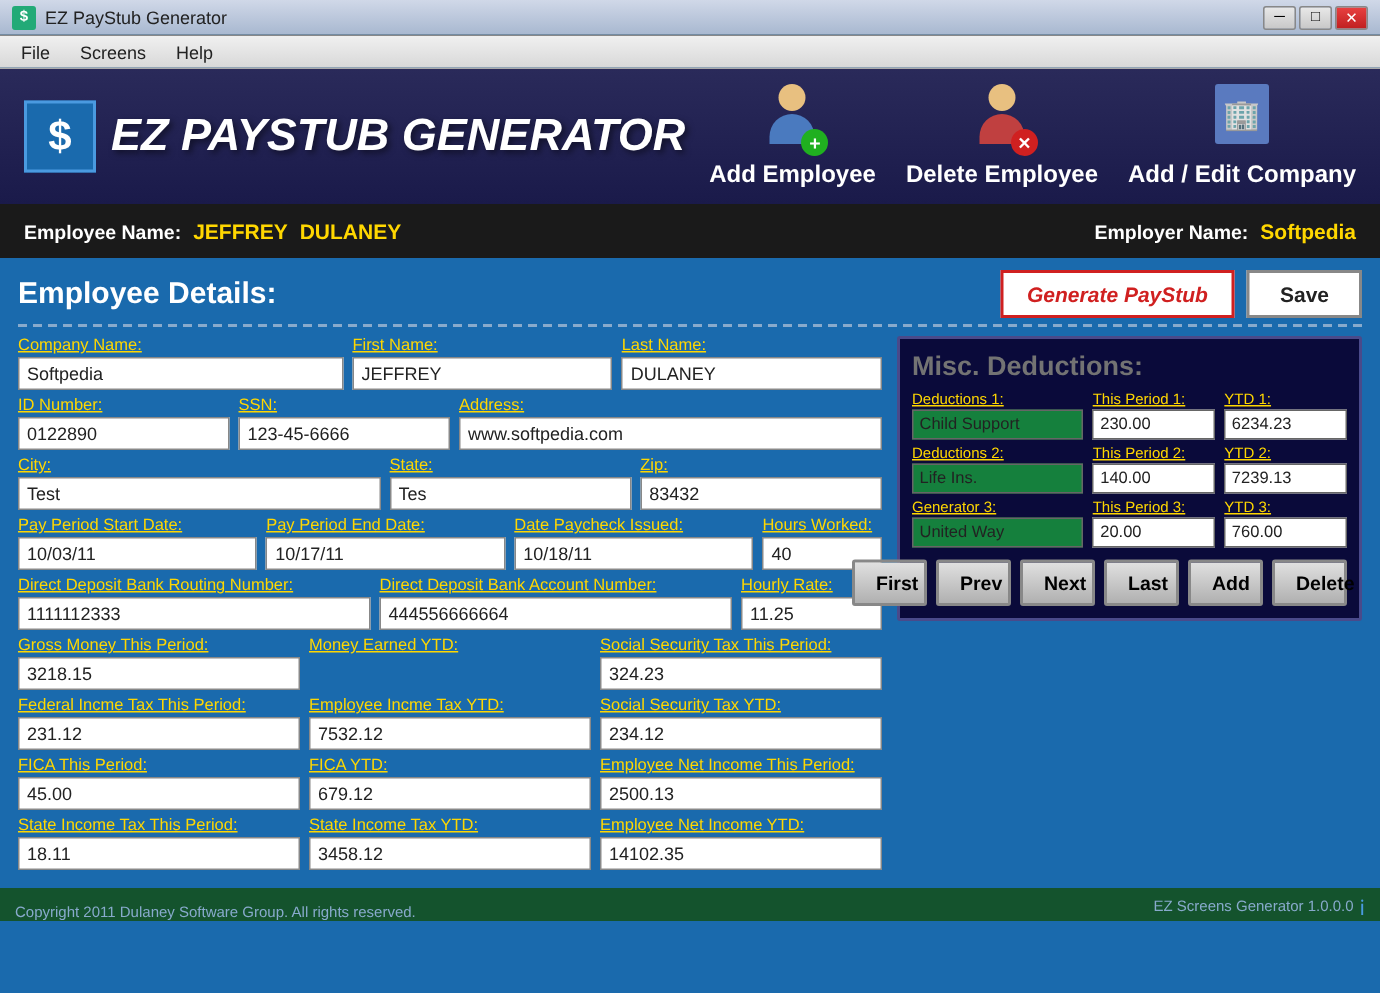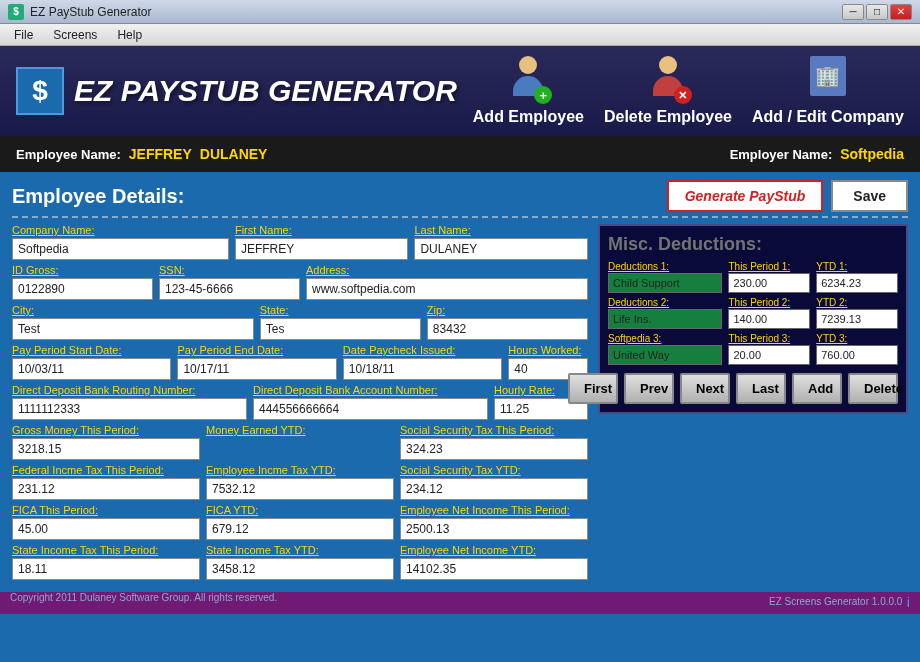--- a/index.html
+++ b/index.html
@@ -268,24 +268,24 @@
       font-size: 13px;
       font-weight: bold;
       cursor: pointer;
       border-radius: 2px;
       min-width: 50px;
       text-align: center;
     }
 
     
     .footer {
-      background: #701a75;
+      background: #14532d;
       height: 22px;
       display: flex;
-      align-items: flex-start;
+      align-items: flex-end;
       padding: 0 10px;
       justify-content: space-between;
     }
     .footer-text { color: #88aacc; font-size: 10px; }
     .footer-version { color: #88aacc; font-size: 10px; display: flex; align-items: center; gap: 4px; }
 
     .dashed-border {
       border-bottom: 2px dashed #88aacc;
       margin-bottom: 6px;
       padding-bottom: 4px;
@@ -381,21 +381,21 @@
           <input class="field-input" type="text" value="JEFFREY" style="">
         </div>
         <div class="field-group" style="flex:1.2;">
           <div class="field-label">Last Name:</div>
           <input class="field-input" type="text" value="DULANEY" style="">
         </div>
       </div>
 
       <div class="form-row">
         <div class="field-group" style="flex:1;">
-          <div class="field-label">ID Gross:</div>
+          <div class="field-label">ID Number:</div>
           <input class="field-input" type="text" value="0122890" style="">
         </div>
         <div class="field-group" style="flex:1;">
           <div class="field-label">SSN:</div>
           <input class="field-input" type="text" value="123-45-6666" style="">
         </div>
         <div class="field-group" style="flex:2;">
           <div class="field-label">Address:</div>
           <input class="field-input" type="text" value="www.softpedia.com" style="">
         </div>
@@ -539,21 +539,21 @@
             <input class="ded-input" type="text" value="140.00" style="">
           </div>
           <div class="ded-field">
             <div class="ded-label">YTD 2:</div>
             <input class="ded-input" type="text" value="7239.13" style="">
           </div>
         </div>
 
         <div class="ded-row">
           <div class="ded-field" style="flex:1.4;">
-            <div class="ded-label">Softpedia 3:</div>
+            <div class="ded-label">Generator 3:</div>
             <input class="ded-input highlight" type="text" value="United Way" style="">
           </div>
           <div class="ded-field">
             <div class="ded-label">This Period 3:</div>
             <input class="ded-input" type="text" value="20.00" style="">
           </div>
           <div class="ded-field">
             <div class="ded-label">YTD 3:</div>
             <input class="ded-input" type="text" value="760.00" style="">
           </div>

